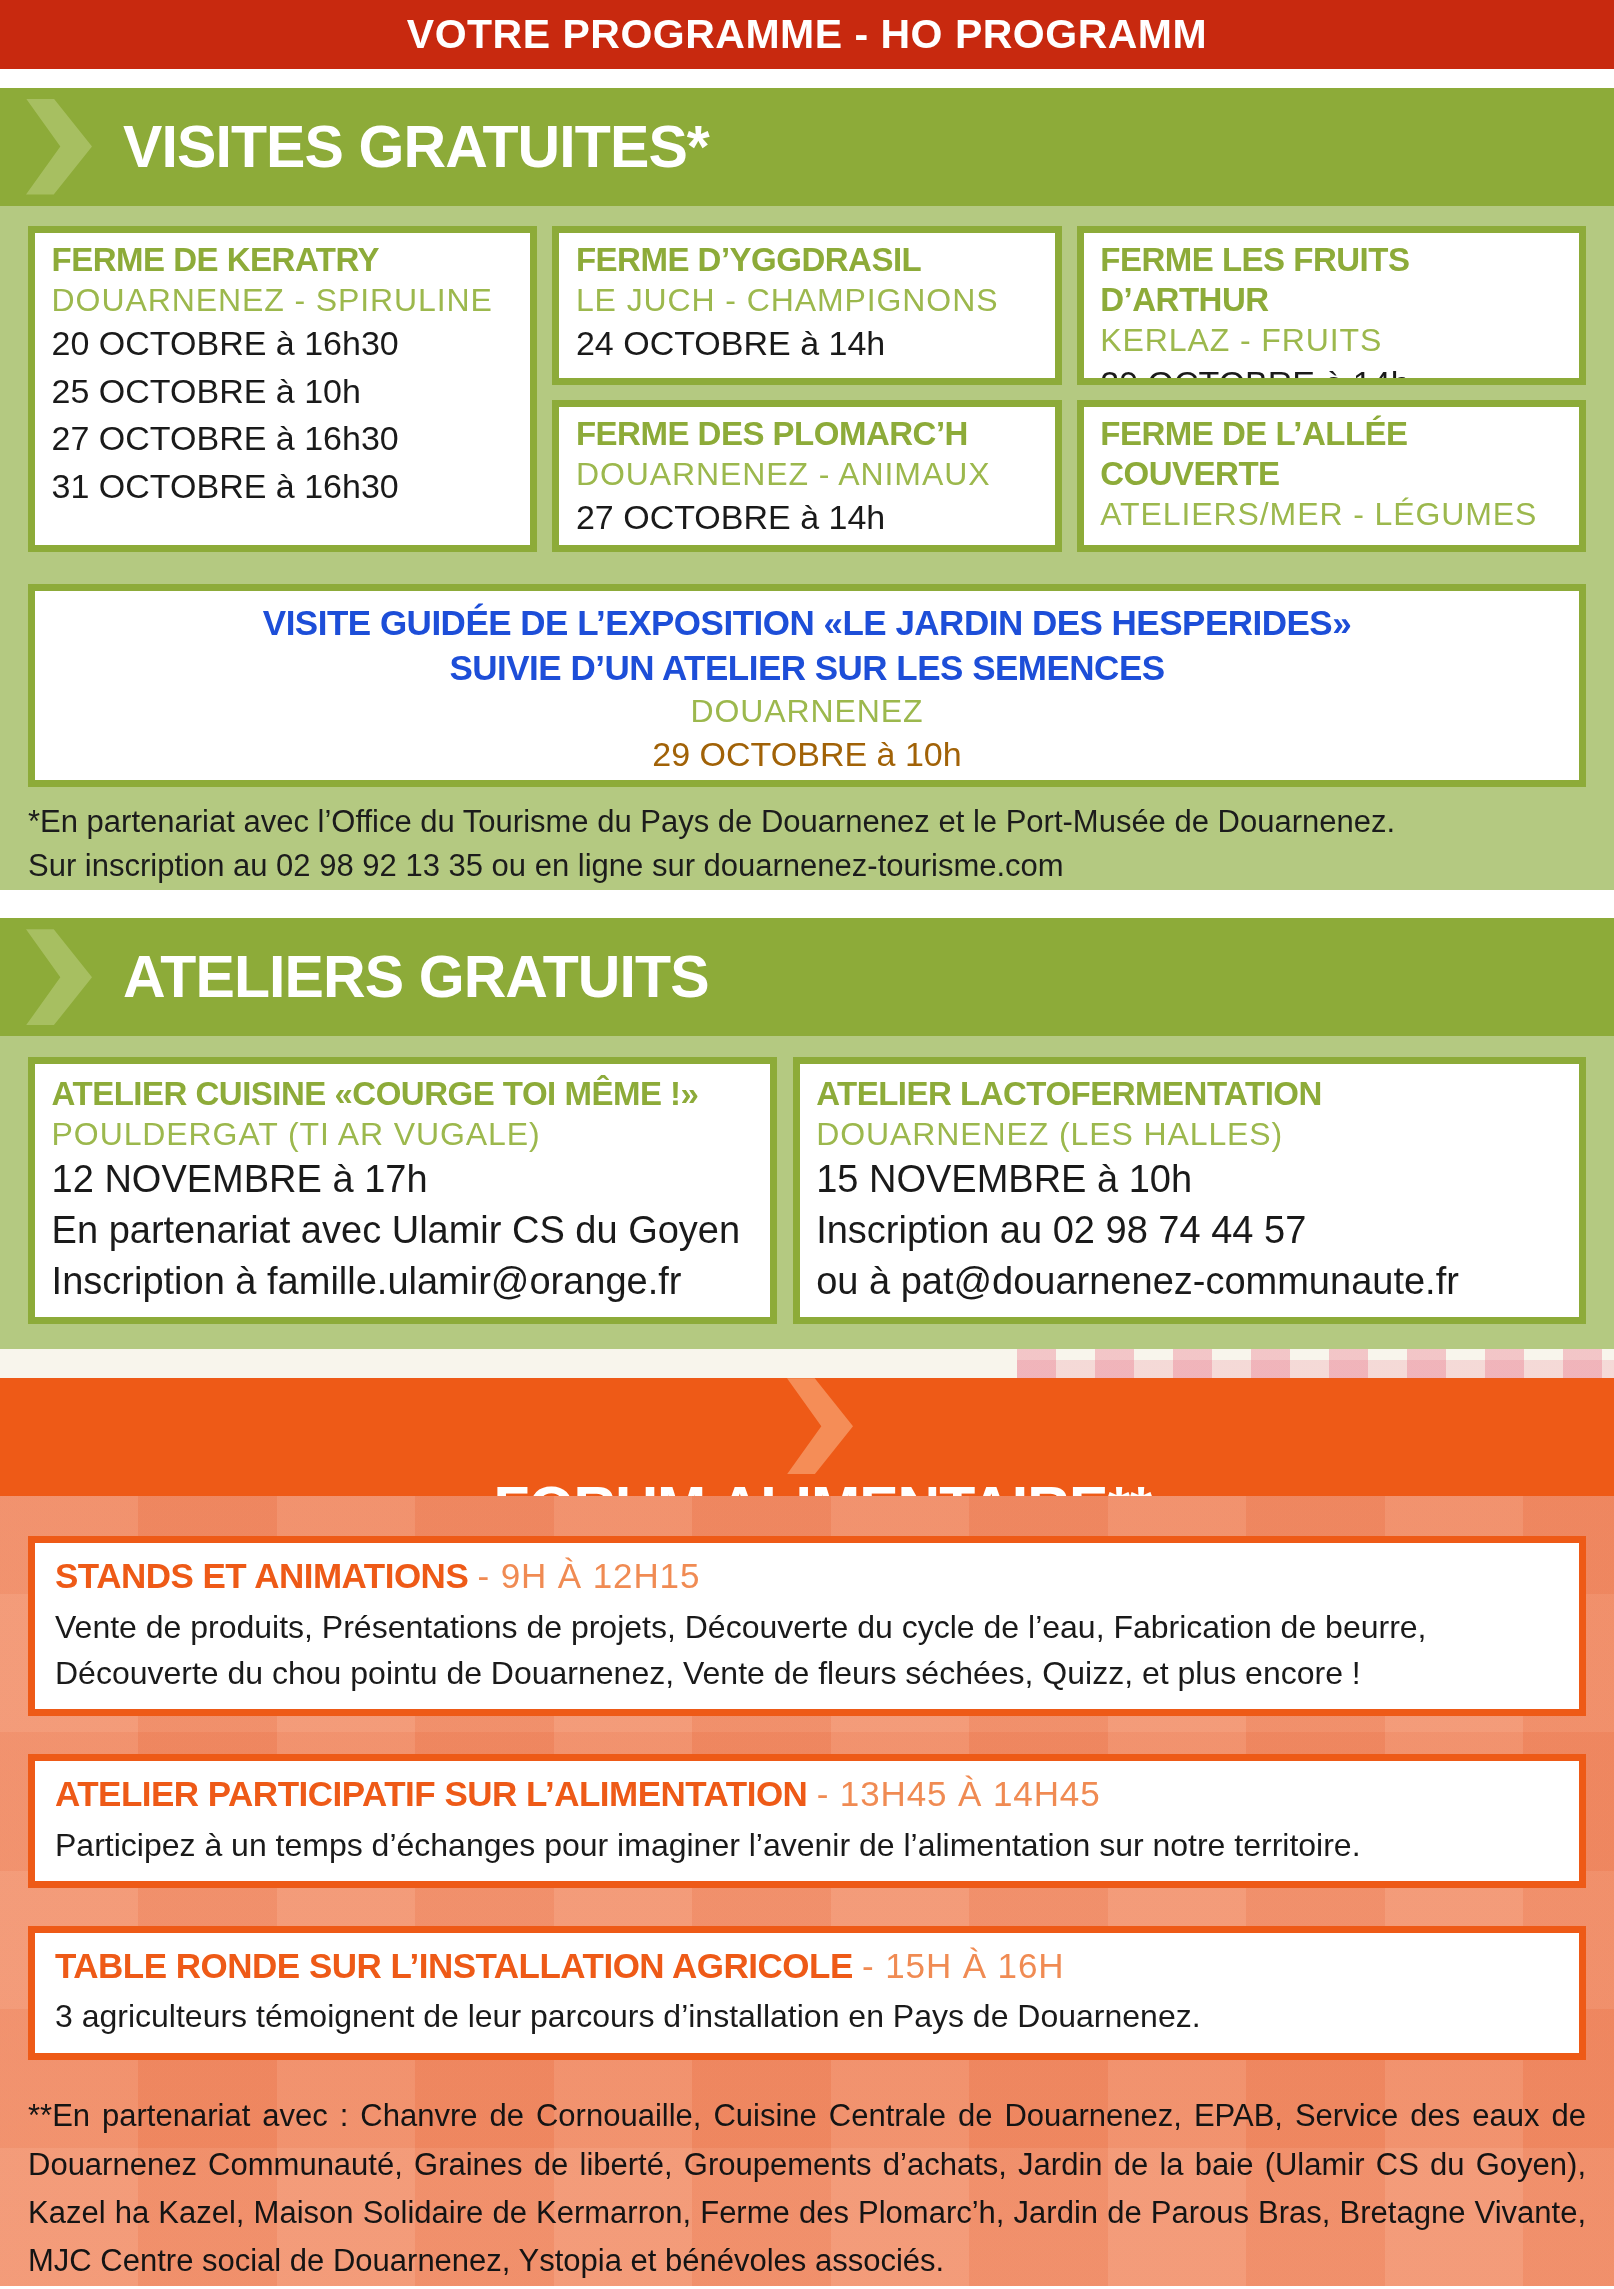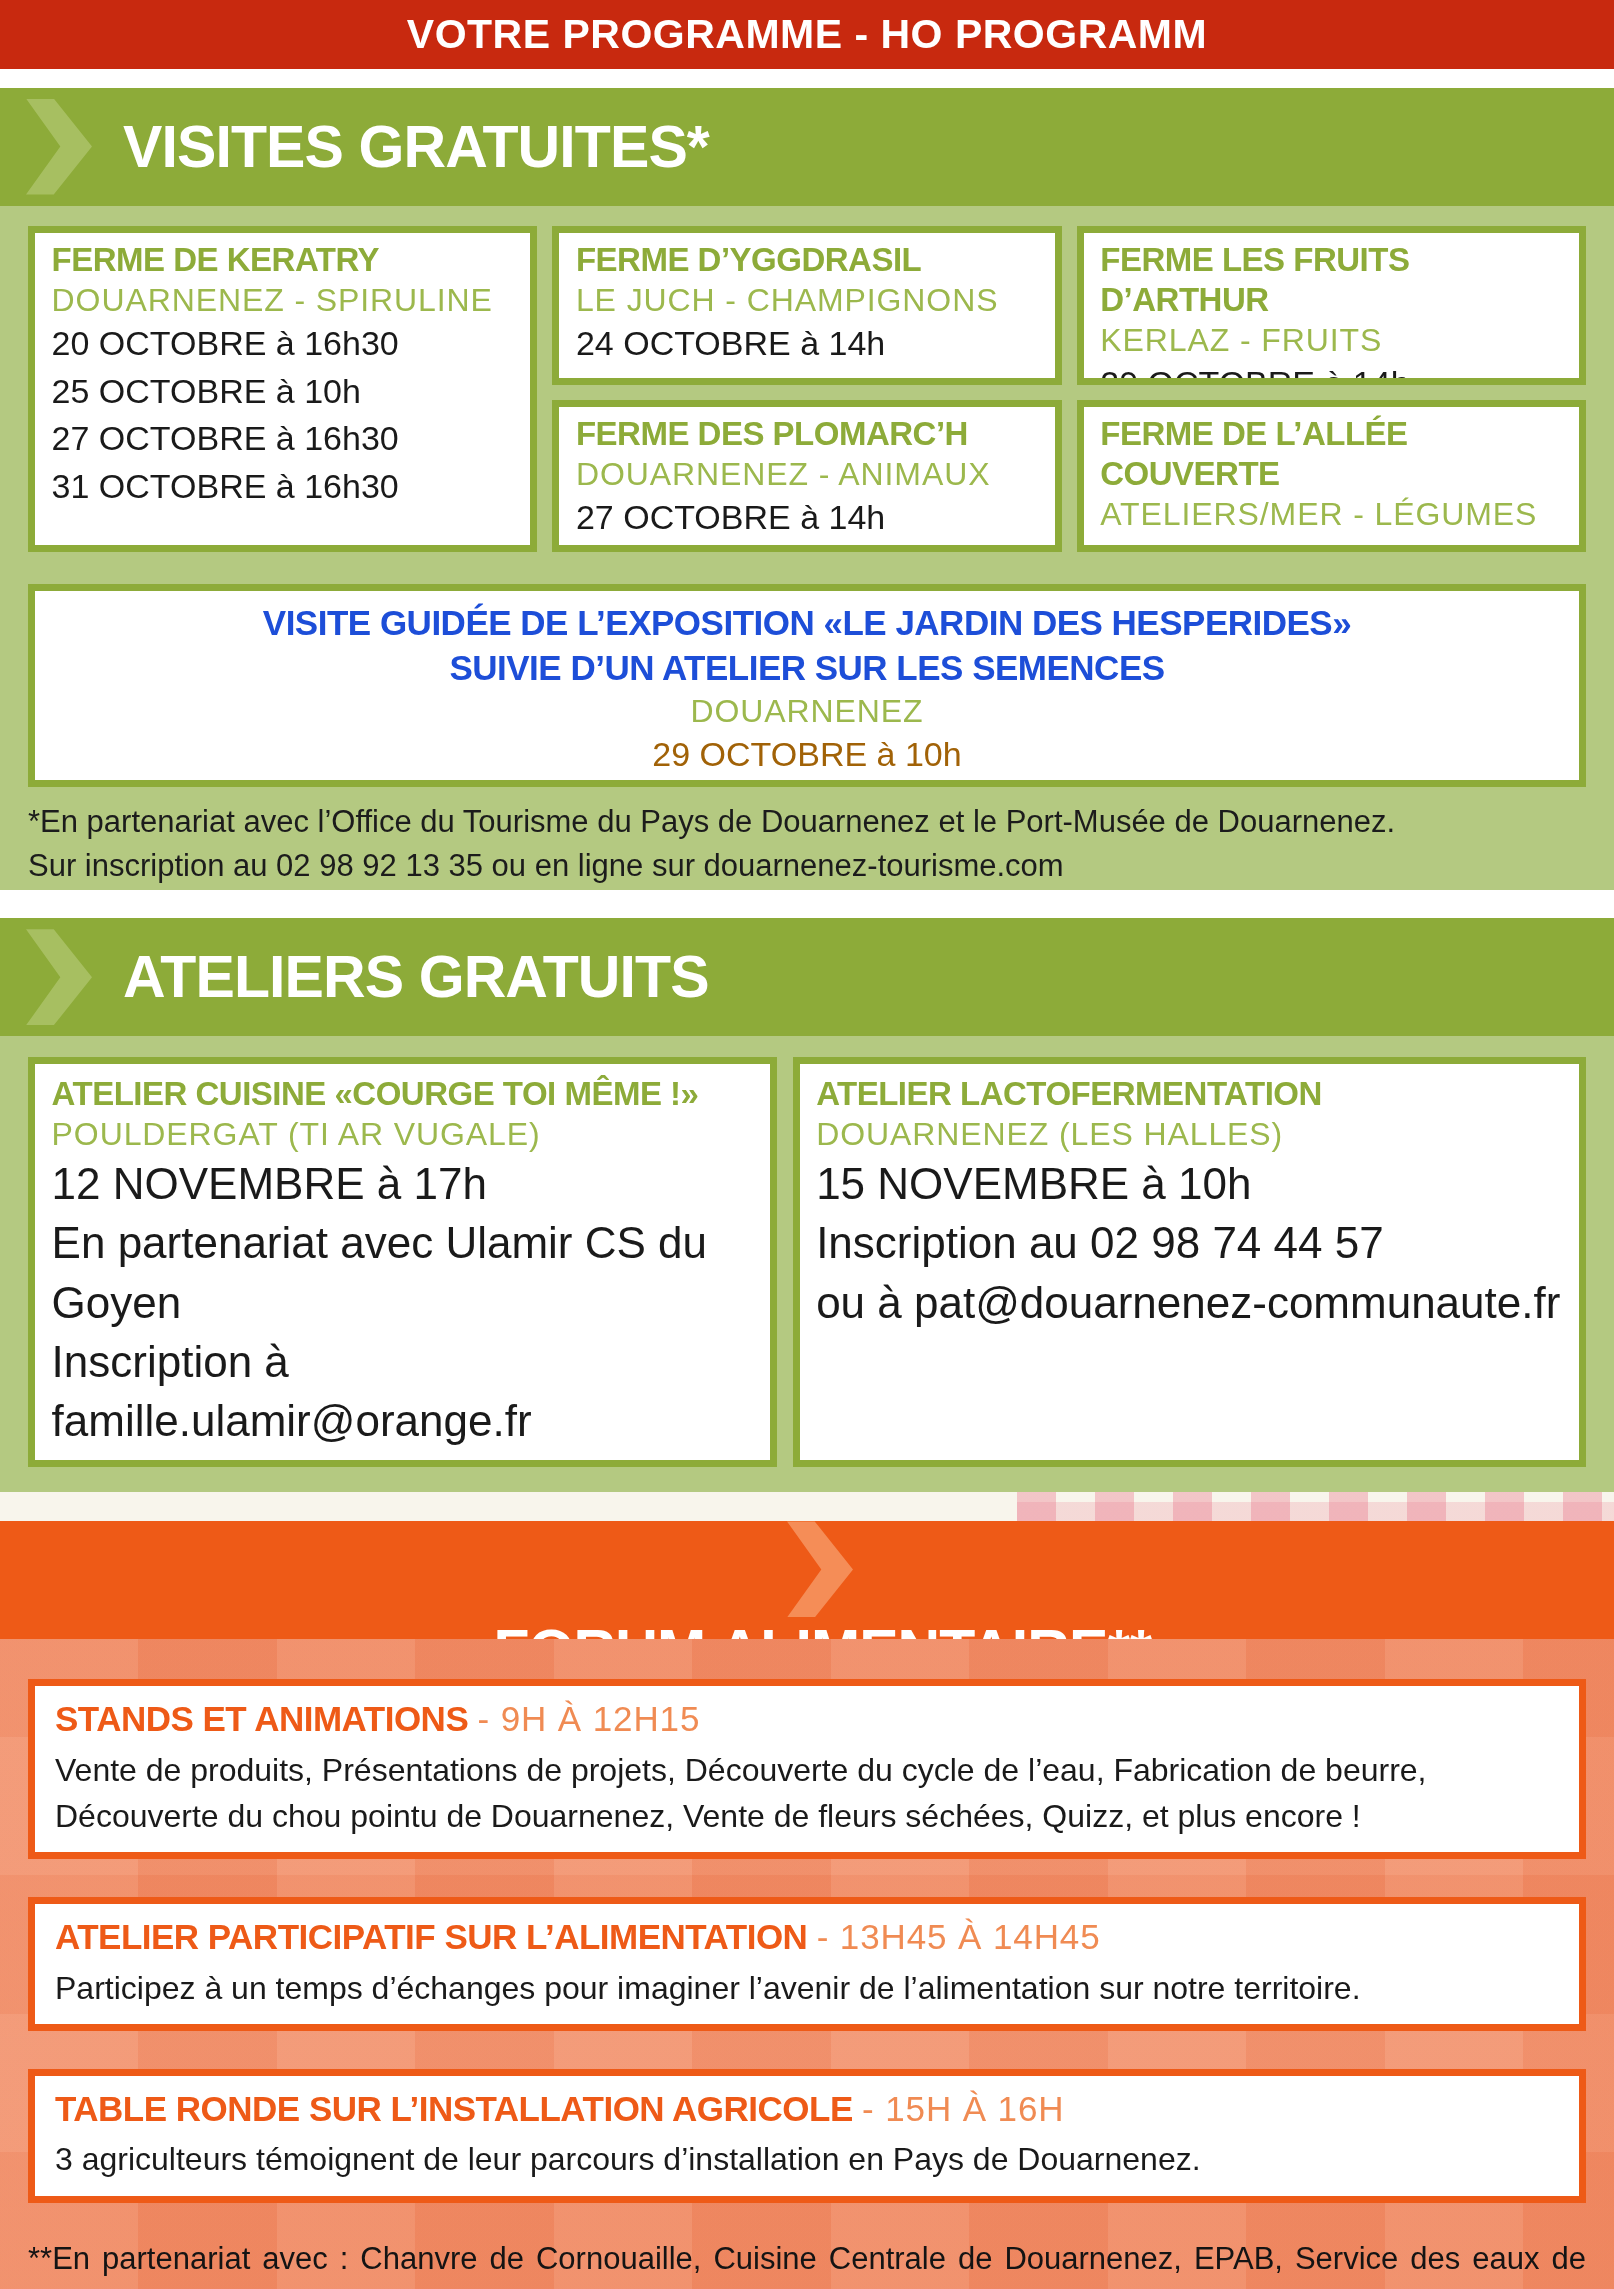--- a/index.html
+++ b/index.html
@@ -35,21 +35,21 @@
   .expo-box { margin-top:32px; height:203px; background:#ffffff; border:7.4px solid #8dab39; text-align:center; padding-top:9.2px; }
   .expo-line { color:#1d4ed8; font-size:35px; font-weight:700; letter-spacing:-0.5px; line-height:1.3; }
   .expo-loc { color:#9cb84d; font-size:32px; letter-spacing:0.9px; line-height:1.3; }
   .expo-date { color:#a16207; font-size:34px; line-height:1.35; }
 
   .footnote-green { margin-top:13px; color:#1c1c1c; font-size:31px; line-height:1.42; }
 
   .green-body-2 { background:#b4c981; padding:21px 28px 25px 28px; position:relative; }
   .atelier-grid { display:grid; grid-template-columns:1fr 1.06fr; column-gap:16px; }
   .atelier-card { background:#ffffff; border:7.4px solid #8dab39; padding:9.2px 16.6px 9.2px 16.6px; min-height:249px; }
-  .atelier-line { color:#1a1a1a; font-size:44px; line-height:1.35; }
+  .atelier-line { color:#1a1a1a; font-size:38px; line-height:1.35; }
 
   
   .cream-strip { height:29.5px; background:#f8f5ec; position:relative; overflow:hidden; }
   .cream-strip .gingham { position:absolute; top:0; left:63%; width:37%; height:100%;
     background:
       repeating-linear-gradient(90deg, rgba(233,120,140,0.38) 0 39px, rgba(255,255,255,0) 39px 78px),
       repeating-linear-gradient(0deg, rgba(233,120,140,0.22) 0 18.5px, rgba(255,255,255,0) 18.5px 37px); }
 
   
   .forum-band { justify-content:flex-start;flex-direction:column; }

